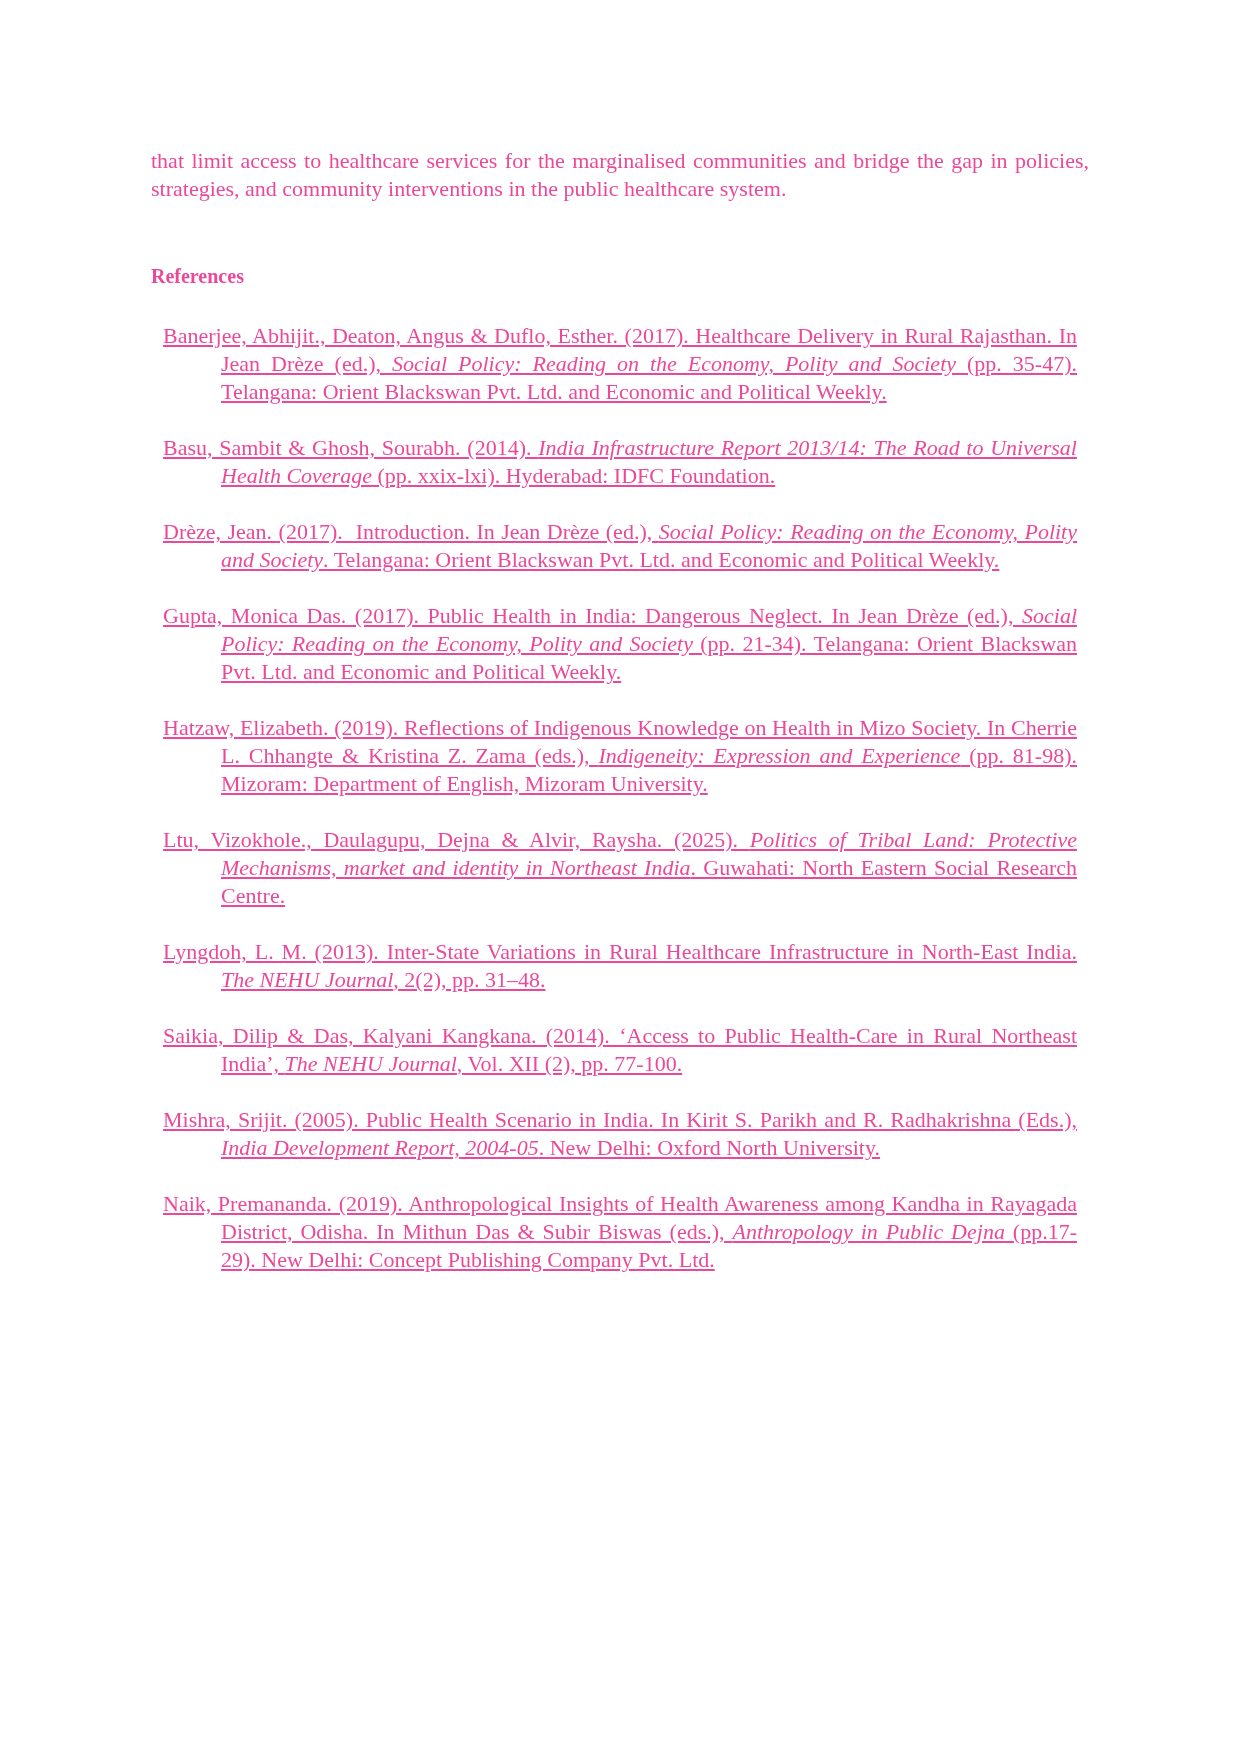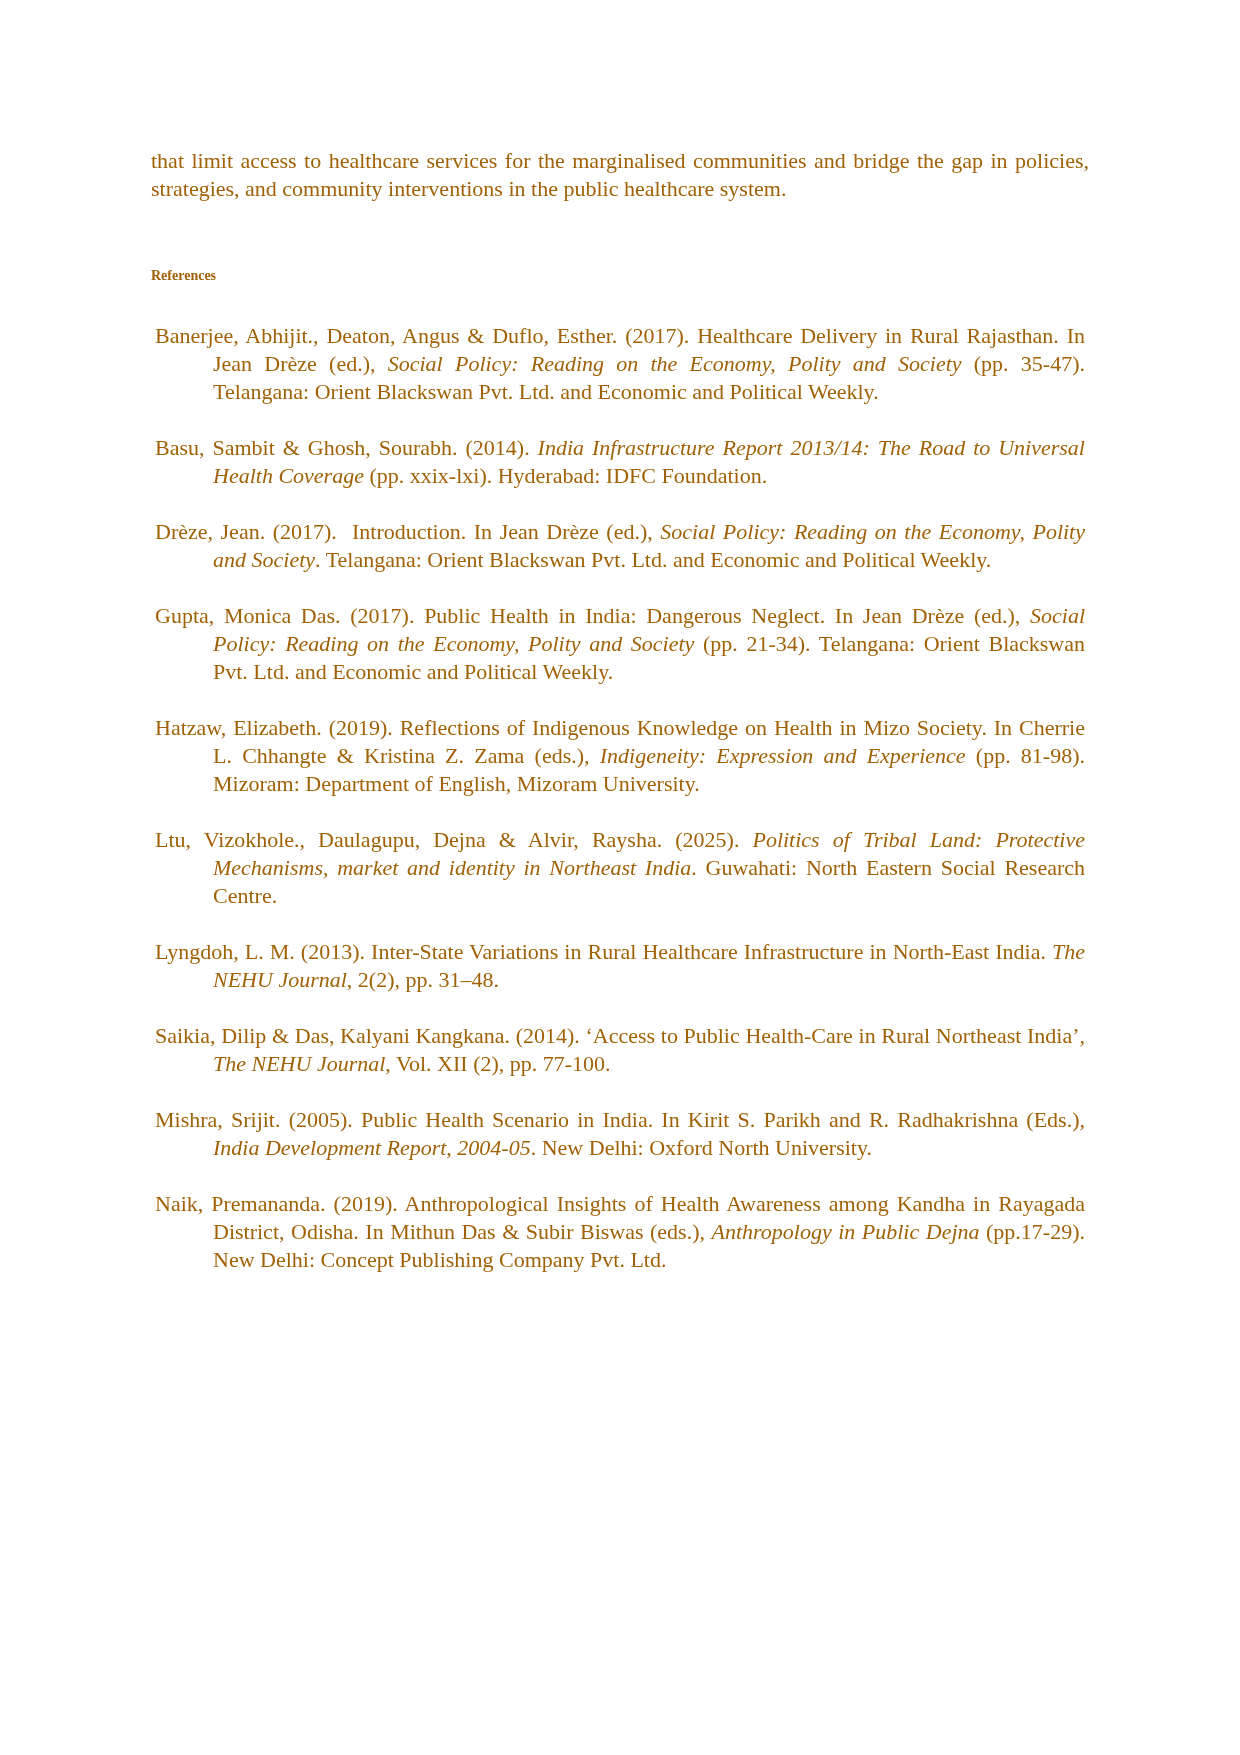--- a/index.html
+++ b/index.html
@@ -6,40 +6,41 @@
     margin: 0;
     padding: 0;
     background: #ffffff;
   }
   .sheet {
     position: relative;
     width: 1240px;
     height: 1755px;
     box-sizing: border-box;
     background: #ffffff;
-    color: #a16207;
+    color: #ec4899;
     font-family: "Liberation Serif", "DejaVu Serif", serif;
     font-size: 22px;
     line-height: 28px;
     padding: 147px 151px 76px 151px;
     overflow: hidden;
   }
   .intro {
     margin: 0;
     text-align: justify;
   }
   .refs-heading {
-    font-size: 14px;
+    font-size: 20px;
     line-height: 28px;
     font-weight: bold;
     margin: 59px 0 32px 0;
   }
   .refs-list {
-    margin: 4px;
+    margin: 12px;
     padding: 0;
+    text-decoration: underline;
   }
   .ref-entry {
     margin: 0 0 28px 0;
     text-align: justify;
     padding-left: 58px;
     text-indent: -58px;
   }
   .ref-entry:last-child {
     margin-bottom: 0;
   }

